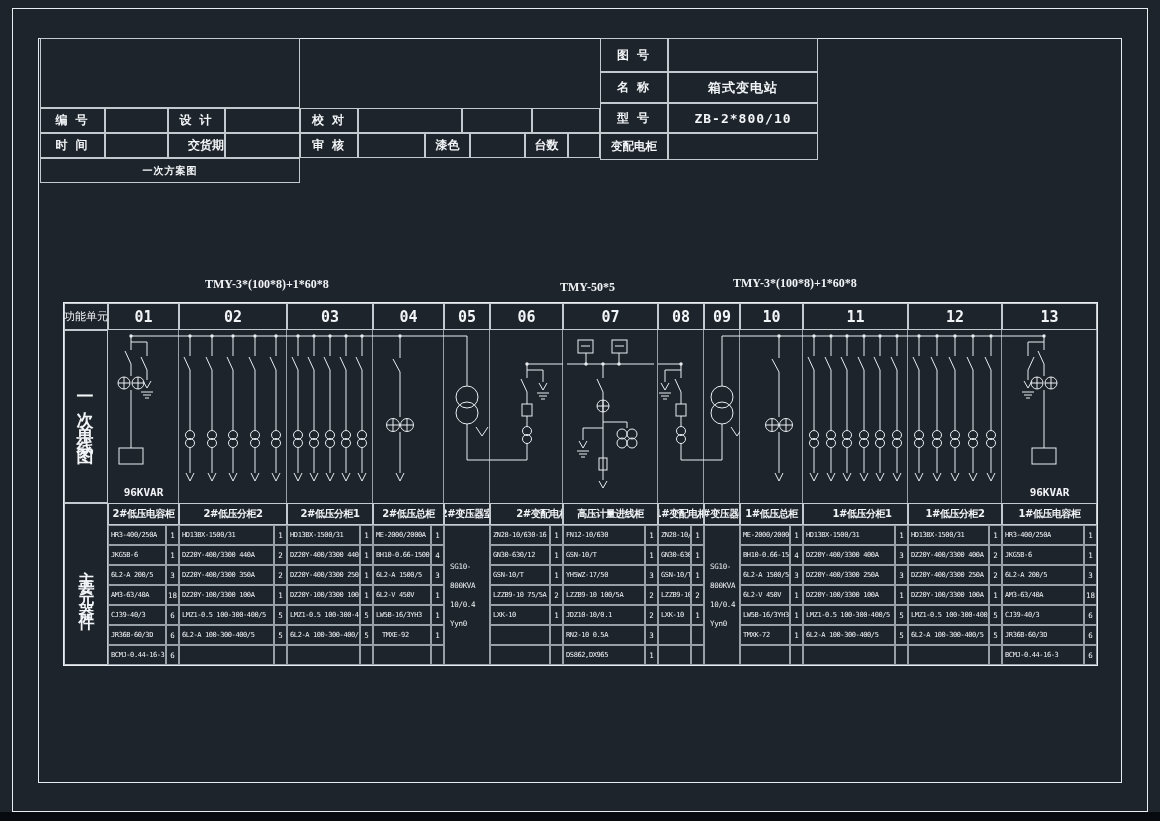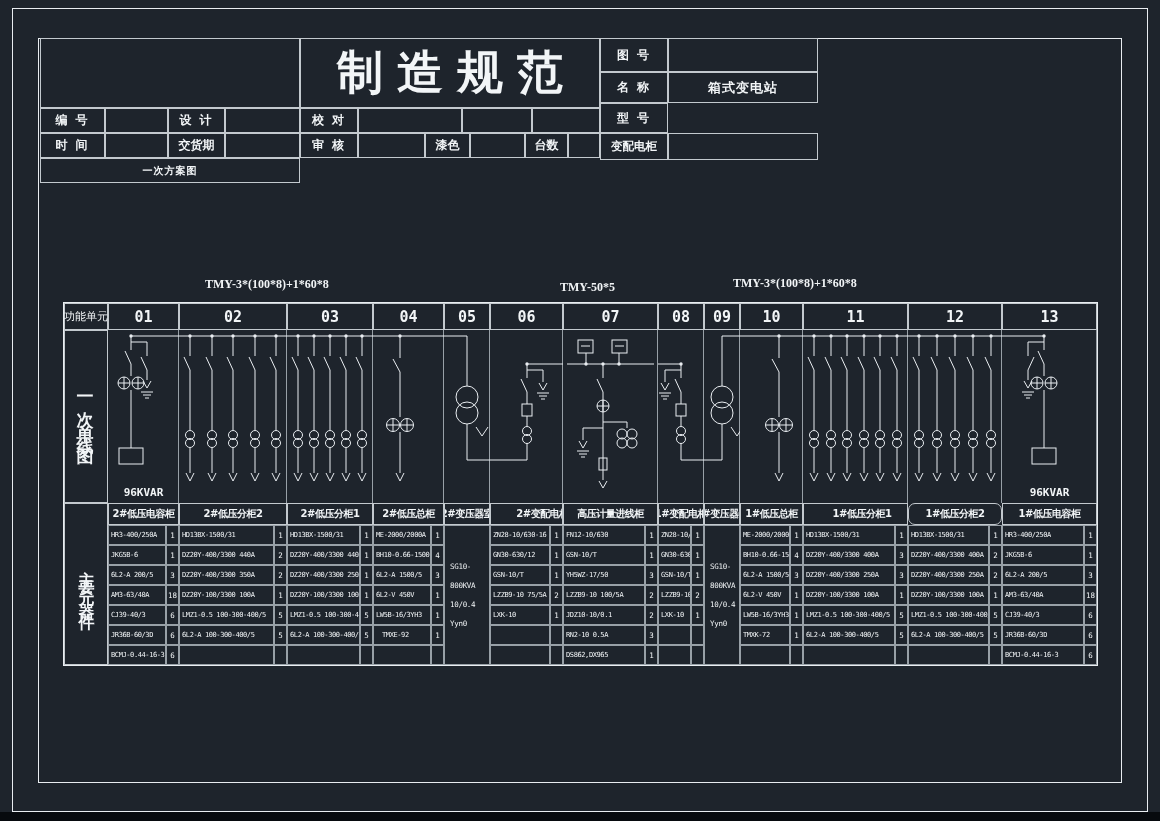--- a/index.html
+++ b/index.html
@@ -32,44 +32,41 @@
 </head>
 <body>
 
 <div id="sheet">
 
   <div class="abs frame" style="left:12px;top:8px;width:1136px;height:804px;"></div>
   <div class="abs frame" style="left:38px;top:38px;width:1084px;height:745px;"></div>
   <div class="abs" style="left:0;top:812px;width:1160px;height:9px;background:#070a0e;"></div>
 
   <div class="abs tb-cell" style="left:40px;top:38px;width:260px;height:70px;"></div>
-  <div class="abs tb-cell" style="left:300px;top:38px;width:300px;height:70px;">
-    <span class="big-title">制造规范</span>
-  </div>
 
   <div class="abs tb-cell" style="left:40px;top:108px;width:65px;height:25px;">
       <span class="tb-label">编 号</span>
     </div>
   <div class="abs tb-cell" style="left:105px;top:108px;width:63px;height:25px;"></div>
   <div class="abs tb-cell" style="left:168px;top:108px;width:57px;height:25px;">
       <span class="tb-label">设 计</span>
     </div>
   <div class="abs tb-cell" style="left:225px;top:108px;width:75px;height:25px;"></div>
   <div class="abs tb-cell" style="left:300px;top:108px;width:58px;height:25px;">
       <span class="tb-label">校 对</span>
     </div>
   <div class="abs tb-cell" style="left:358px;top:108px;width:104px;height:25px;"></div>
   <div class="abs tb-cell" style="left:462px;top:108px;width:70px;height:25px;"></div>
   <div class="abs tb-cell" style="left:532px;top:108px;width:68px;height:25px;"></div>
 
   <div class="abs tb-cell" style="left:40px;top:133px;width:65px;height:25px;">
       <span class="tb-label">时 间</span>
     </div>
   <div class="abs tb-cell" style="left:105px;top:133px;width:63px;height:25px;"></div>
-  <div class="abs tb-cell" style="left:168px;top:133px;width:57px;height:25px;">
+  <div class="abs tb-cell" style="left:168px;top:133px;width:57px;height:25px;justify-content:flex-end;">
       <span class="tb-label" style="letter-spacing:0;">交货期</span>
     </div>
   <div class="abs tb-cell" style="left:225px;top:133px;width:75px;height:25px;"></div>
   <div class="abs tb-cell" style="left:300px;top:133px;width:58px;height:25px;">
       <span class="tb-label">审 核</span>
     </div>
   <div class="abs tb-cell" style="left:358px;top:133px;width:67px;height:25px;"></div>
   <div class="abs tb-cell" style="left:425px;top:133px;width:45px;height:25px;">
       <span class="tb-label" style="letter-spacing:0;">漆色</span>
     </div>
@@ -90,20 +87,23 @@
       <span class="tb-value"></span>
     </div>
   <div class="abs tb-cell" style="left:600px;top:72px;width:68px;height:31px;">
       <span class="tb-label">名 称</span>
     </div>
   <div class="abs tb-cell" style="left:668px;top:72px;width:150px;height:31px;">
       <span class="tb-value">箱式变电站</span>
     </div>
   <div class="abs tb-cell" style="left:600px;top:103px;width:68px;height:30px;">
       <span class="tb-label">型 号</span>
+    </div>
+  <div class="abs tb-cell" style="left:668px;top:103px;width:150px;height:30px;">
+      <span class="tb-value mono">ZB-2*800/10</span>
     </div>
   <div class="abs tb-cell" style="left:600px;top:133px;width:68px;height:27px;">
       <span class="tb-label" style="letter-spacing:0;font-size:11.5px;">变配电柜</span>
     </div>
   <div class="abs tb-cell" style="left:668px;top:133px;width:150px;height:27px;">
       <span class="tb-value"></span>
     </div>
 
   <div class="abs bus-label mono" style="left:205px;top:277px;width:190px;">TMY-3*(100*8)+1*60*8</div>
   <div class="abs bus-label mono" style="left:560px;top:280px;width:90px;">TMY-50*5</div>
@@ -622,21 +622,21 @@
           <circle cx="83" cy="6" r="1.7" fill="#e9edf1" stroke="none"></circle>
           <line x1="83" y1="6" x2="83" y2="26"></line>
           <line x1="83" y1="40" x2="77" y2="27"></line>
           <line x1="83" y1="40" x2="83" y2="100"></line>
           <circle cx="83" cy="105" r="4.5"></circle>
           <circle cx="83" cy="113" r="4.5"></circle>
           <line x1="83" y1="118" x2="83" y2="143"></line>
           <polyline points="79,143 83,151 87,143"></polyline>
         </svg>
       </div>
-      <div class="cellb cab-name" style="left: 908px; top: 503px; width: 94px; height: 22px; border-radius: 7px;">1#低压分柜2</div>
+      <div class="cellb cab-name" style="left: 908px; top: 503px; width: 94px; height: 22px;">1#低压分柜2</div>
       <div class="cell comp-name" style="left: 908px; top: 525px; width: 81px; height: 20px;">HD13BX-1500/31</div>
       <div class="cell comp-qty" style="left: 989px; top: 525px; width: 13px; height: 20px;">1</div>
       <div class="cell comp-name" style="left: 908px; top: 545px; width: 81px; height: 20px;">DZ20Y-400/3300 400A</div>
       <div class="cell comp-qty" style="left: 989px; top: 545px; width: 13px; height: 20px;">2</div>
       <div class="cell comp-name" style="left: 908px; top: 565px; width: 81px; height: 20px;">DZ20Y-400/3300 250A</div>
       <div class="cell comp-qty" style="left: 989px; top: 565px; width: 13px; height: 20px;">2</div>
       <div class="cell comp-name" style="left: 908px; top: 585px; width: 81px; height: 20px;">DZ20Y-100/3300 100A</div>
       <div class="cell comp-qty" style="left: 989px; top: 585px; width: 13px; height: 20px;">1</div>
       <div class="cell comp-name" style="left: 908px; top: 605px; width: 81px; height: 20px;">LMZ1-0.5 100-300-400/5</div>
       <div class="cell comp-qty" style="left: 989px; top: 605px; width: 13px; height: 20px;">5</div>

